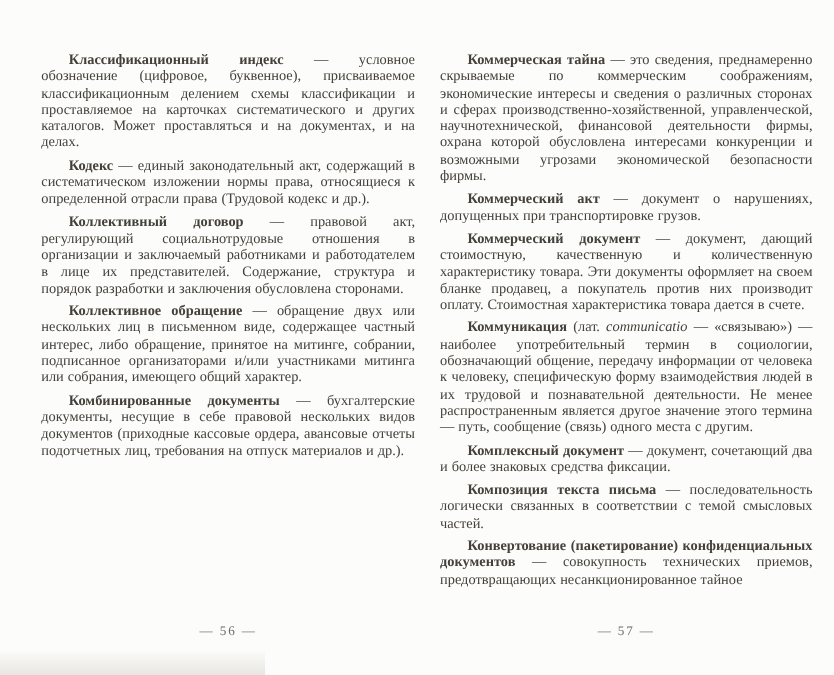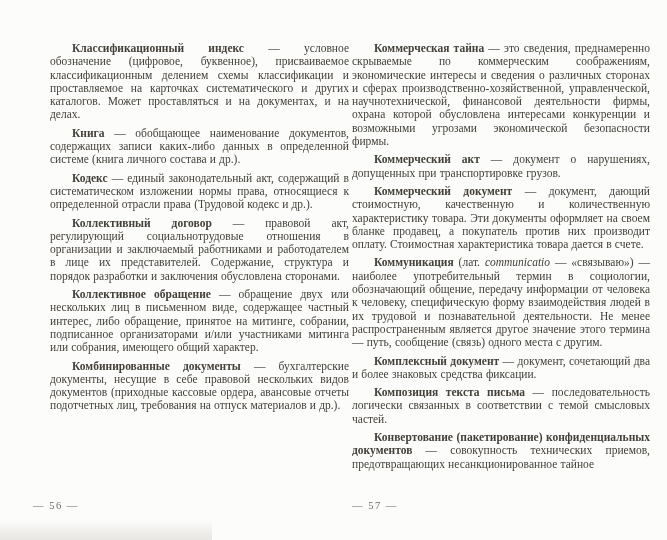--- a/index.html
+++ b/index.html
@@ -20,36 +20,36 @@
   }
   .page-col {
     position: absolute;
     top: 42px;
     text-align: justify;
     color: #44403a;
     font-size: 11.5px;
     line-height: 13.3px;
     word-spacing: 0.3px;
   }
-  .page-col.left  { left: 50px;  width: 299px; }
+  .page-col.left  { left: 33px;  width: 299px; }
   .page-col.right { left: 352px; width: 298px; }
   .entry {
     margin: 0;
     text-indent: 22px;
   }
   .entry + .entry { margin-top: 5px; }
   .b { font-weight: bold; }
   .i { font-style: italic; }
   .pagenum {
     position: absolute;
     top: 500px;
     font-size: 10.5px;
     line-height: 12px;
     color: #6f6c66;
-    text-align: left;
+    text-align: center;
     letter-spacing: 1.5px;
   }
   .pagenum.pn-left  { left: 33px;  width: 299px; }
   .pagenum.pn-right { left: 352px; width: 298px; }
   .corner-shadow {
     position: absolute;
     left: 0;
     bottom: 0;
     width: 212px;
     height: 20px;
@@ -57,21 +57,20 @@
     pointer-events: none;
   }
 </style>
 </head>
 <body>
 
 <div class="spread">
 
   <div class="page-col left">
       <p class="entry"><span class="b">Классификационный индекс</span><span> — условное обозначение (цифровое, буквенное), присваиваемое классификационным делением схемы классификации и проставляемое на карточках систематического и других каталогов. Может проставляться и на документах, и на делах.</span></p>
-      <p class="entry"><span class="b">Книга</span><span> — обобщающее наименование документов, содержащих записи каких-либо данных в определенной системе (книга личного состава и др.).</span></p>
       <p class="entry"><span class="b">Кодекс</span><span> — единый законодательный акт, содержащий в систематическом изложении нормы права, относящиеся к определенной отрасли права (Трудовой кодекс и др.).</span></p>
       <p class="entry"><span class="b">Коллективный договор</span><span> — правовой акт, регулирующий социальнотрудовые отношения в организации и заключаемый работниками и работодателем в лице их представителей. Содержание, структура и порядок разработки и заключения обусловлена сторонами.</span></p>
       <p class="entry"><span class="b">Коллективное обращение</span><span> — обращение двух или нескольких лиц в письменном виде, содержащее частный интерес, либо обращение, принятое на митинге, собрании, подписанное организаторами и/или участниками митинга или собрания, имеющего общий характер.</span></p>
       <p class="entry"><span class="b">Комбинированные документы</span><span> — бухгалтерские документы, несущие в себе правовой нескольких видов документов (приходные кассовые ордера, авансовые отчеты подотчетных лиц, требования на отпуск материалов и др.).</span></p>
     </div>
 
   <div class="page-col right">
       <p class="entry"><span class="b">Коммерческая тайна</span><span> — это сведения, преднамеренно скрываемые по коммерческим соображениям, экономические интересы и сведения о различных сторонах и сферах производственно-хозяйственной, управленческой, научнотехнической, финансовой деятельности фирмы, охрана которой обусловлена интересами конкуренции и возможными угрозами экономической безопасности фирмы.</span></p>
       <p class="entry"><span class="b">Коммерческий акт</span><span> — документ о нарушениях, допущенных при транспортировке грузов.</span></p>
       <p class="entry"><span class="b">Коммерческий документ</span><span> — документ, дающий стоимостную, качественную и количественную характеристику товара. Эти документы оформляет на своем бланке продавец, а покупатель против них производит оплату. Стоимостная характеристика товара дается в счете.</span></p>

